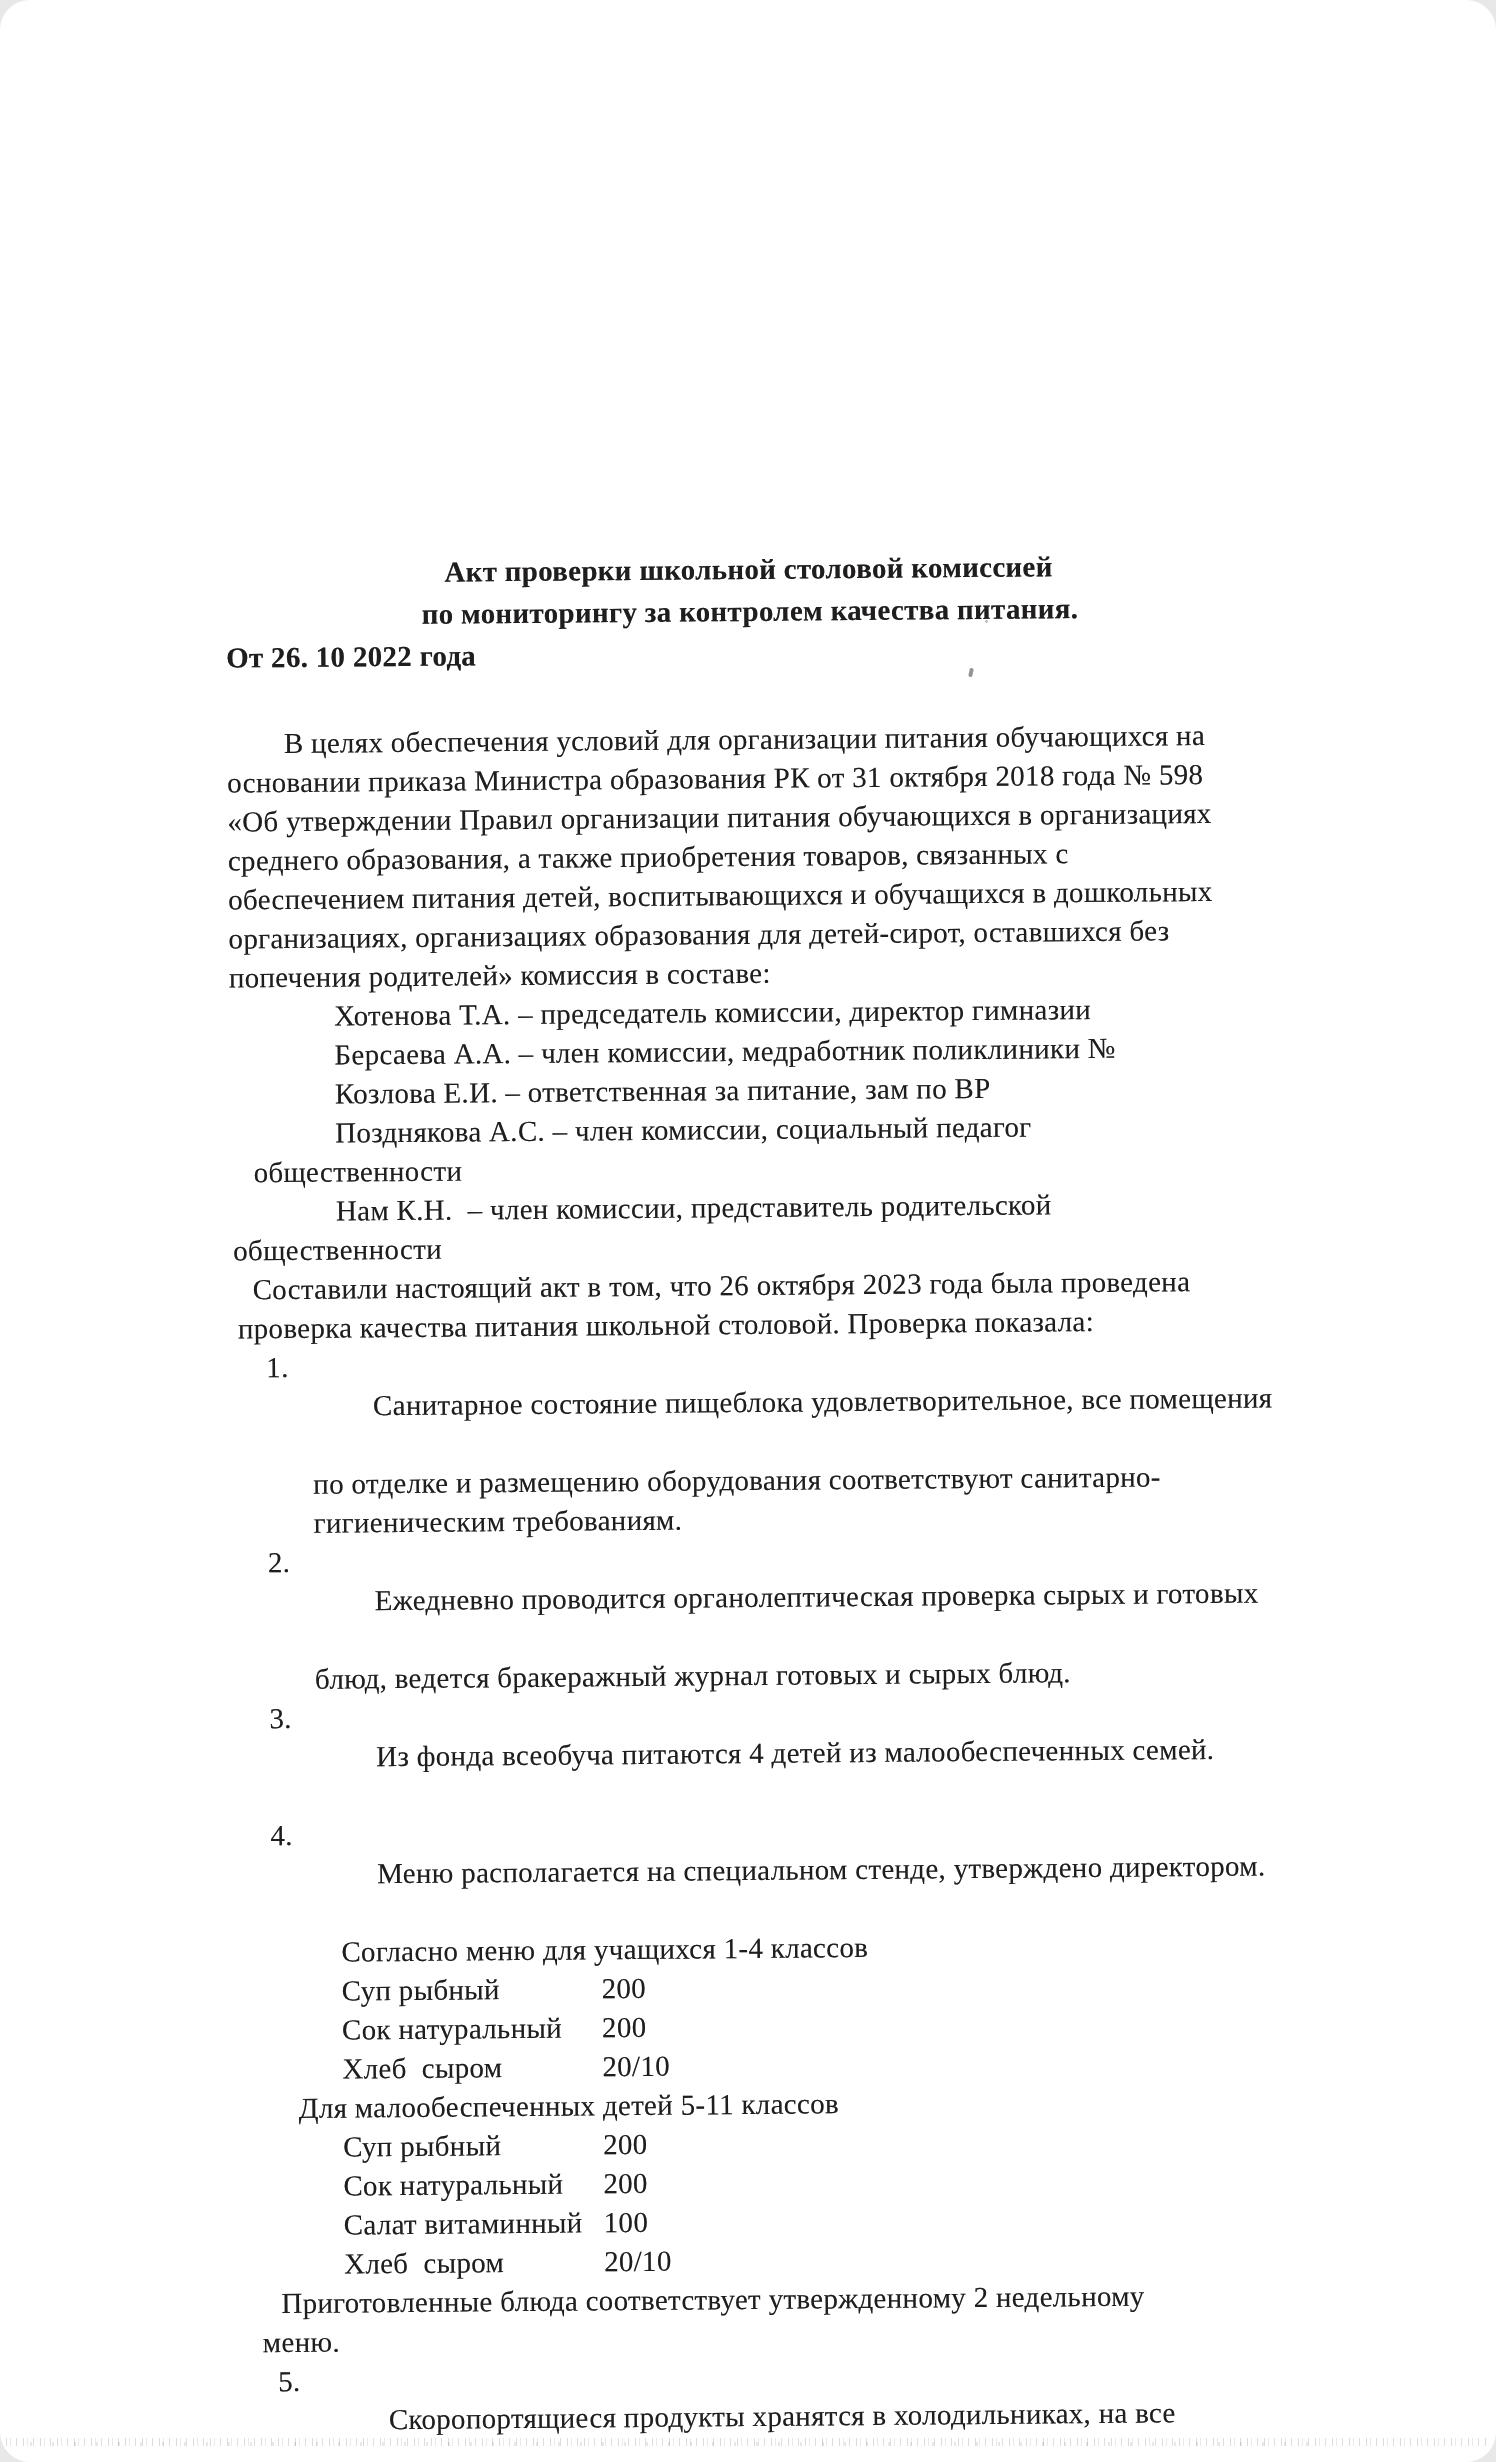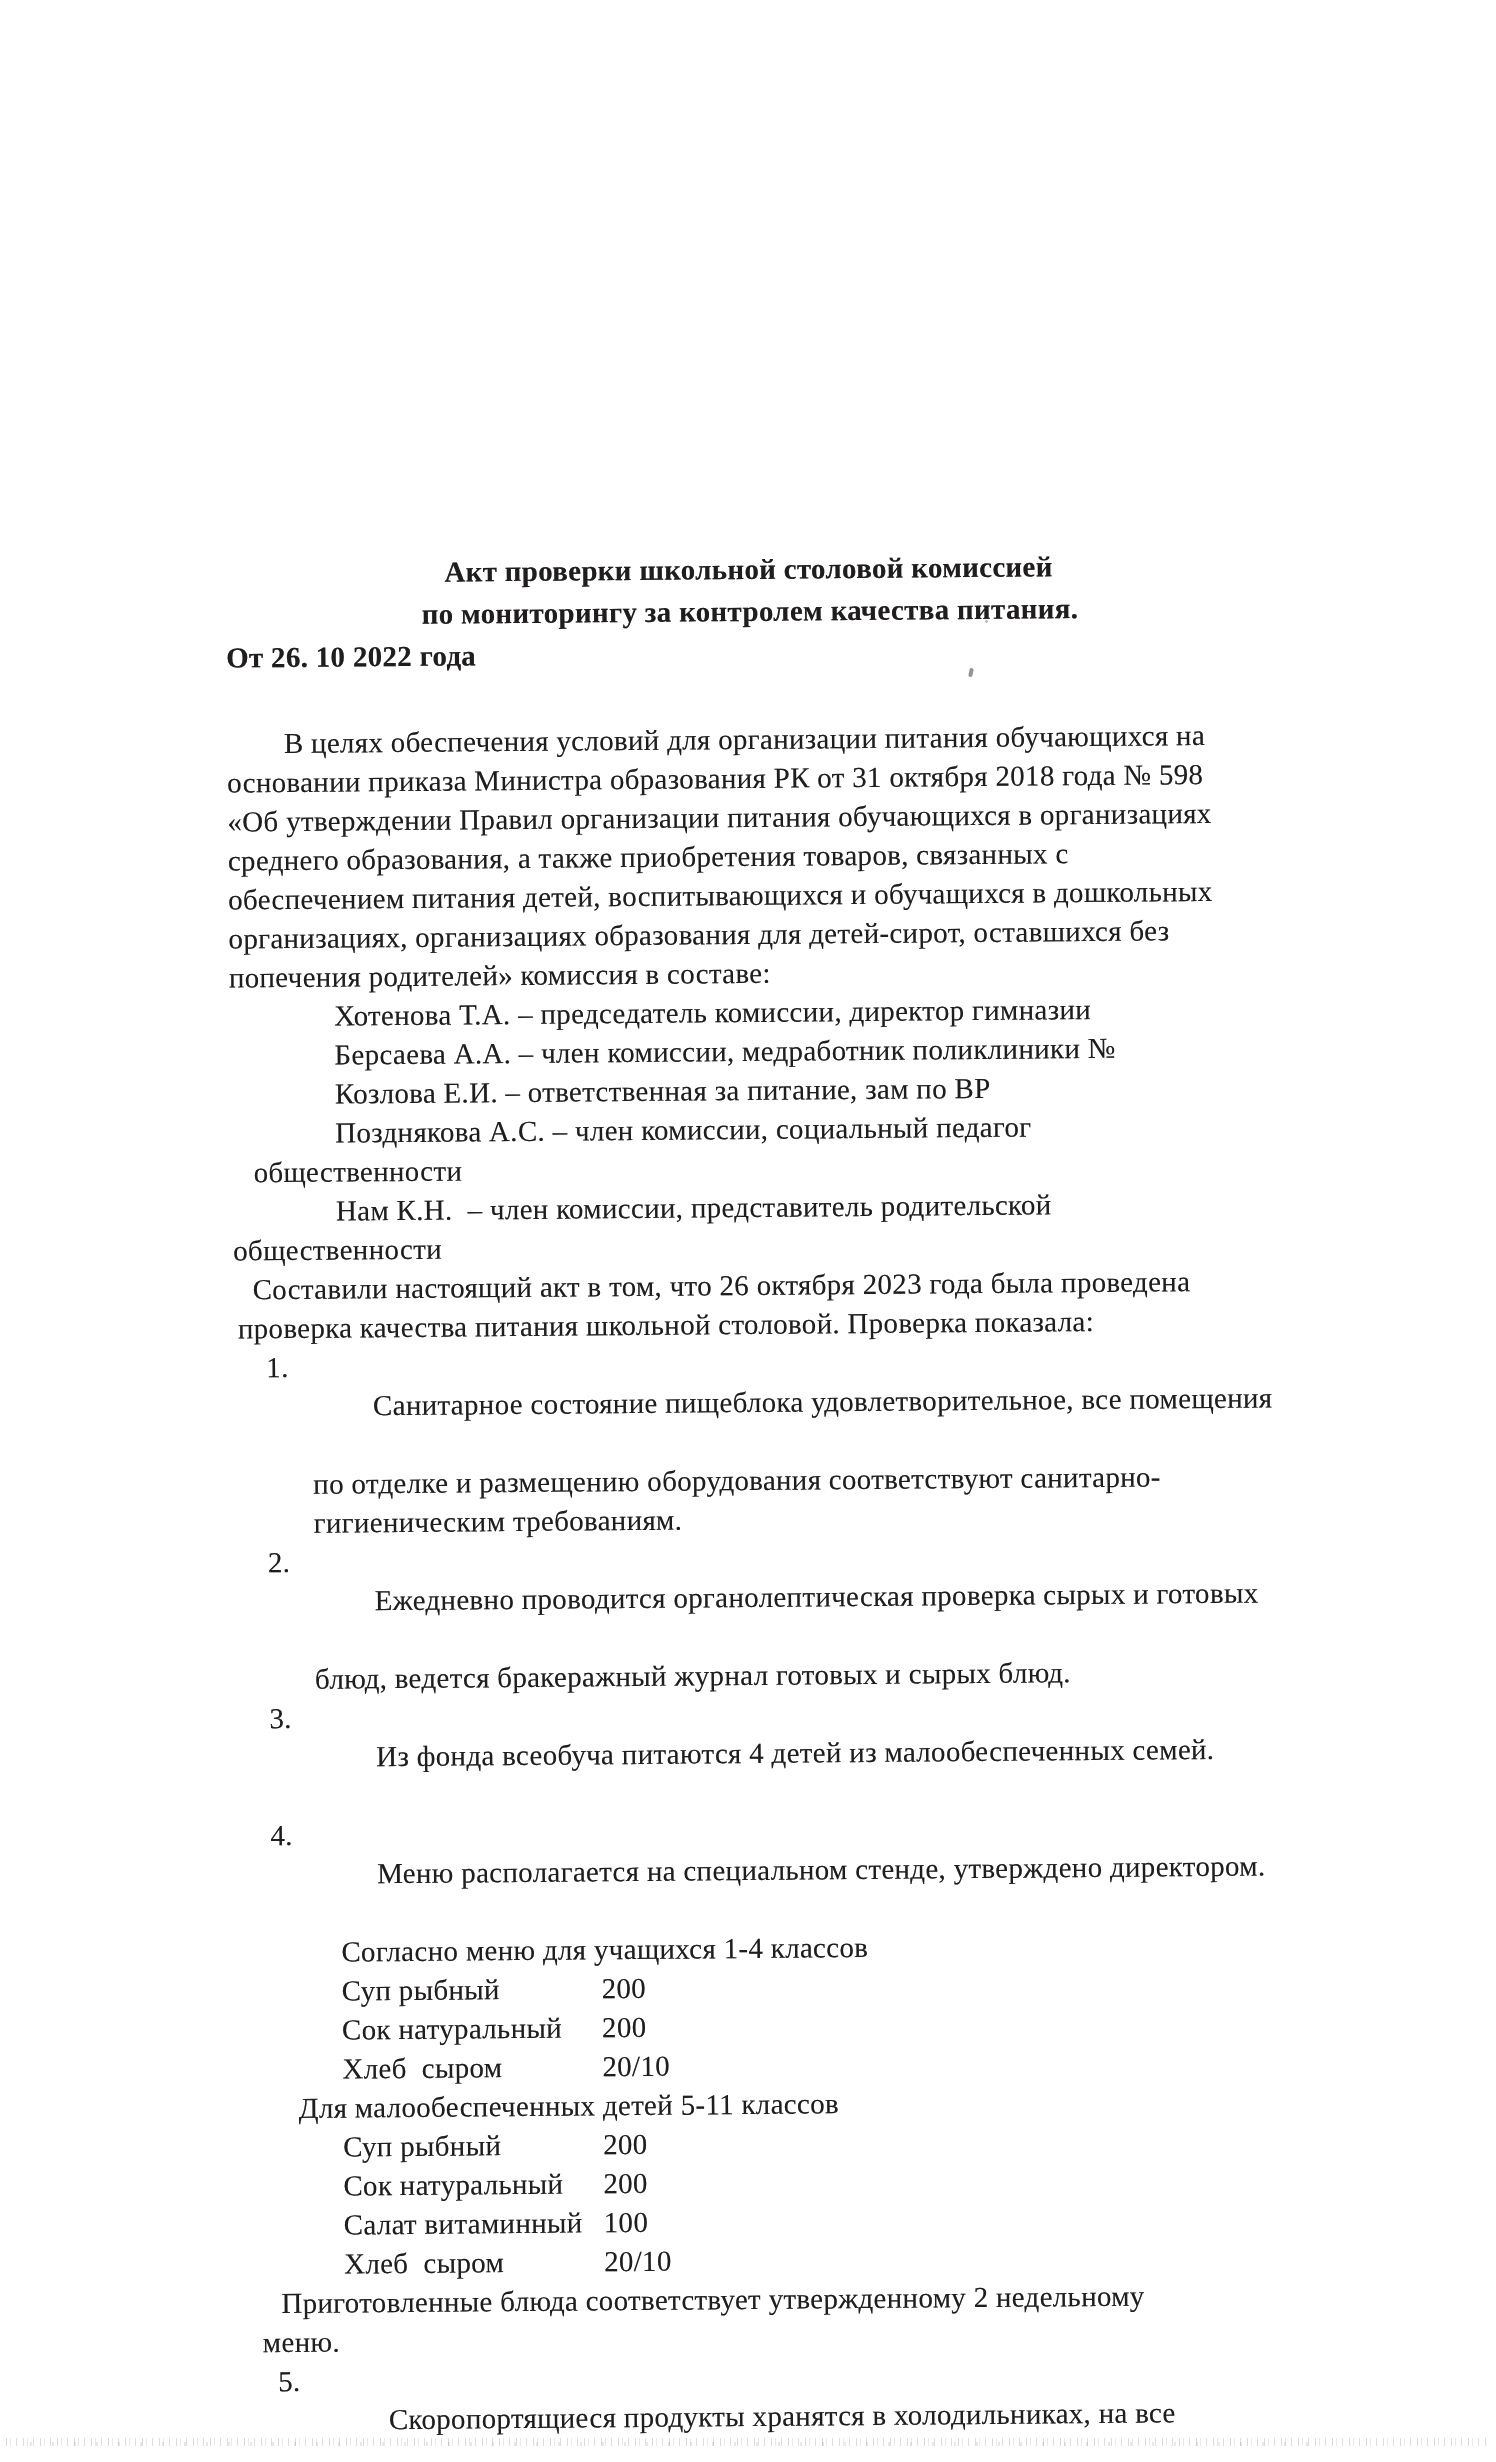--- a/index.html
+++ b/index.html
@@ -8,20 +8,21 @@
     background: #e8e8e8;
   }
   .sheet {
     position: relative;
     width: 1496px;
     height: 2462px;
     background: #ffffff;
     overflow: hidden;
     font-family: "Liberation Serif", "DejaVu Serif", serif;
     color: #1f1d1e;
+    border-radius: 30px;
   }
   .sheet-inner {
     position: absolute;
     inset: 0;
     transform: rotate(-0.5deg);
     transform-origin: 50% 45%;
   }
   .line {
     white-space: pre;
     font-size: 29px;

